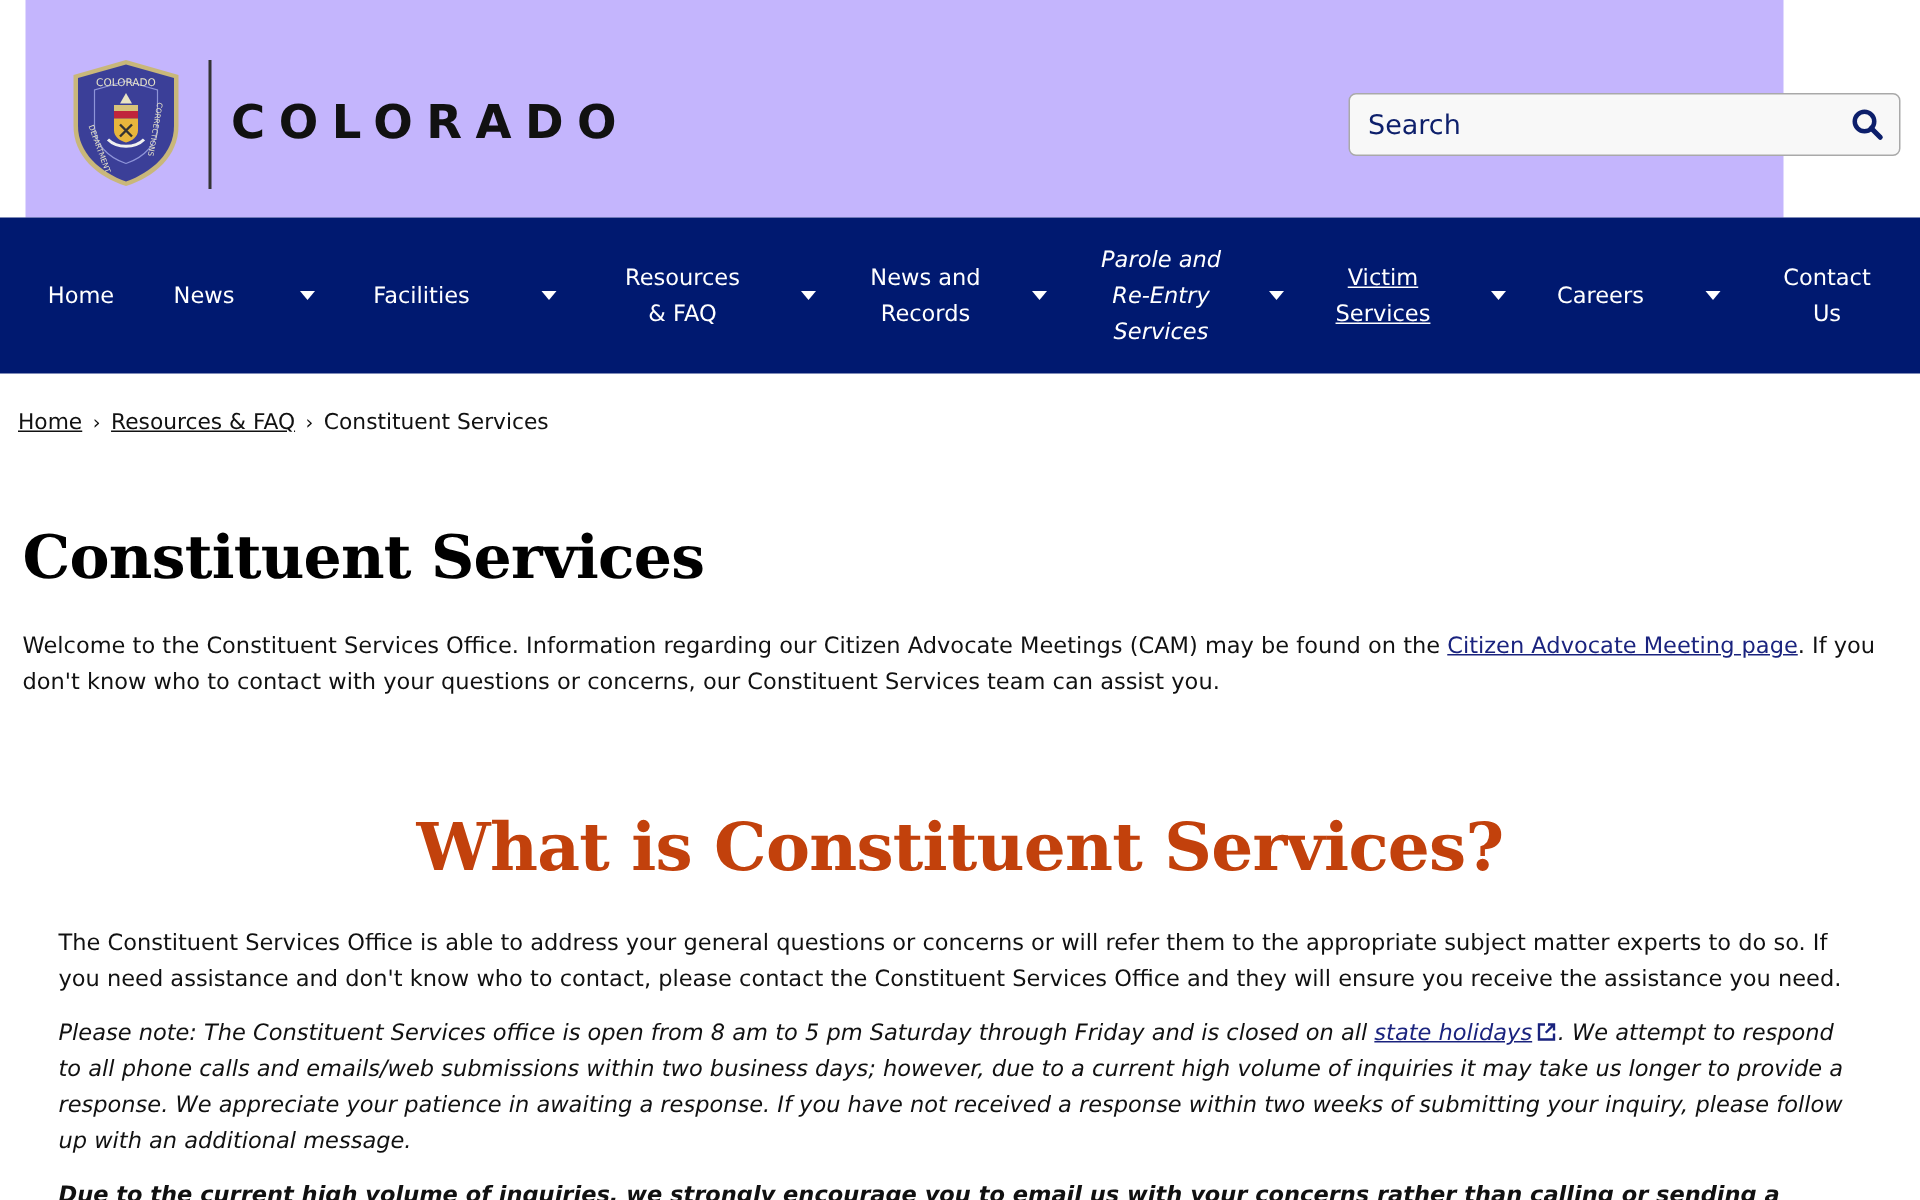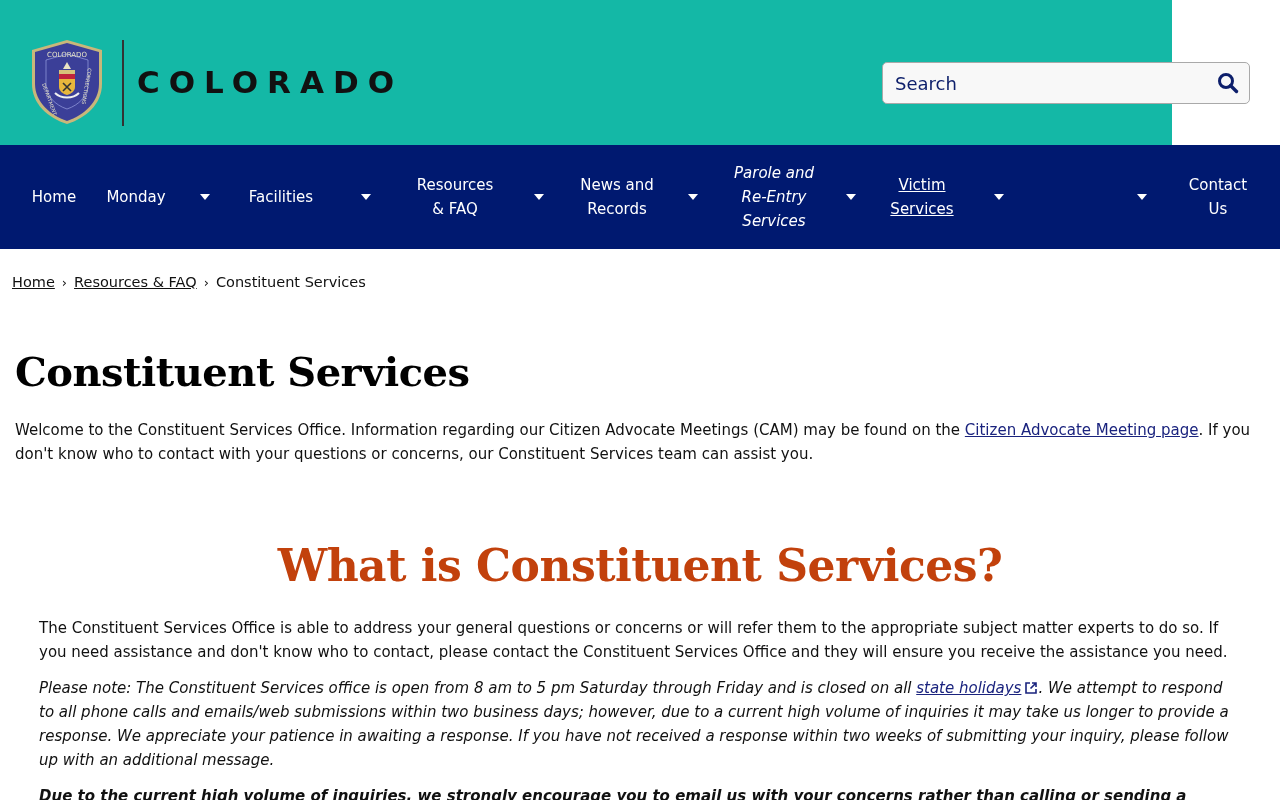--- a/index.html
+++ b/index.html
@@ -1,20 +1,20 @@
 <!DOCTYPE html>
 <html><head>
 <meta charset="utf-8">
 <style>
   * { box-sizing: border-box; margin: 0; padding: 0; }
   html, body { width: 1280px; height: 800px; overflow: hidden; background: #ffffff; }
   body { font-family: "DejaVu Sans", sans-serif; color: #111; position: relative; }
 
   
-  .header { position: absolute; left: 0; top: 0; width: 1172px; height: 145px; background: #14b8a6; }
+  .header { position: absolute; left: 17px; top: 0; width: 1172px; height: 145px; background: #c4b5fd; }
   .logo { position: absolute; left: 28px; top: 38px; display: flex; align-items: center; text-decoration: none; color: #111; }
   .seal { width: 78px; height: 88px; display: block; }
   .logo-divider { width: 2px; height: 86px; background: #333; margin-left: 16px; margin-top: 2px; }
   .logo-text { margin-left: 13px; }
   .logo-state { font-family: "DejaVu Sans", sans-serif; font-weight: bold; font-size: 31px; letter-spacing: 9px; color: #111; line-height: 36px; }
   .logo-dept { font-family: "DejaVu Serif", serif; font-weight: bold; font-size: 21px; color: #111; margin-top: 4px; letter-spacing: -0.2px; }
 
   .search { position: absolute; left: 882px; top: 62px; width: 368px; height: 42px; border: 1px solid #a9a9a9; border-radius: 5px; background: #f8f8f8; display: flex; align-items: center; }
   .search-input { flex: 1; border: none; background: transparent; font-family: "DejaVu Sans", sans-serif; font-size: 18px; color: #001970; padding-left: 12px; outline: none; height: 100%; }
   .search-input::placeholder { color: #0d1f6b; opacity: 1; }
@@ -79,21 +79,21 @@
     </button>
   </form>
 </header>
 
 <nav class="nav">
   <a class="nav-item" style="left:22px;width:64px;">
     <span>Home</span>
   </a>
 
   <a class="nav-item" style="left:106px;width:60px;">
-    <span>Monday</span>
+    <span>News</span>
   </a>
   <span class="nav-caret" style="left:195px;">
       <span class="caret-shape"></span>
     </span>
 
   <a class="nav-item" style="left:240px;width:82px;">
     <span>Facilities</span>
   </a>
   <span class="nav-caret" style="left:356px;">
       <span class="caret-shape"></span>
@@ -133,20 +133,23 @@
   <a class="nav-item" style="left:882px;width:80px;text-decoration:underline;">
     <span>
       <span>Victim</span><br>
       <span>Services</span>
     </span>
   </a>
   <span class="nav-caret" style="left:989px;">
       <span class="caret-shape"></span>
     </span>
 
+  <a class="nav-item" style="left:1030px;width:74px;">
+    <span>Careers</span>
+  </a>
   <span class="nav-caret" style="left:1132px;">
       <span class="caret-shape"></span>
     </span>
 
   <a class="nav-item" style="left:1180px;width:76px;">
     <span>
       <span>Contact</span><br>
       <span>Us</span>
     </span>
   </a>

